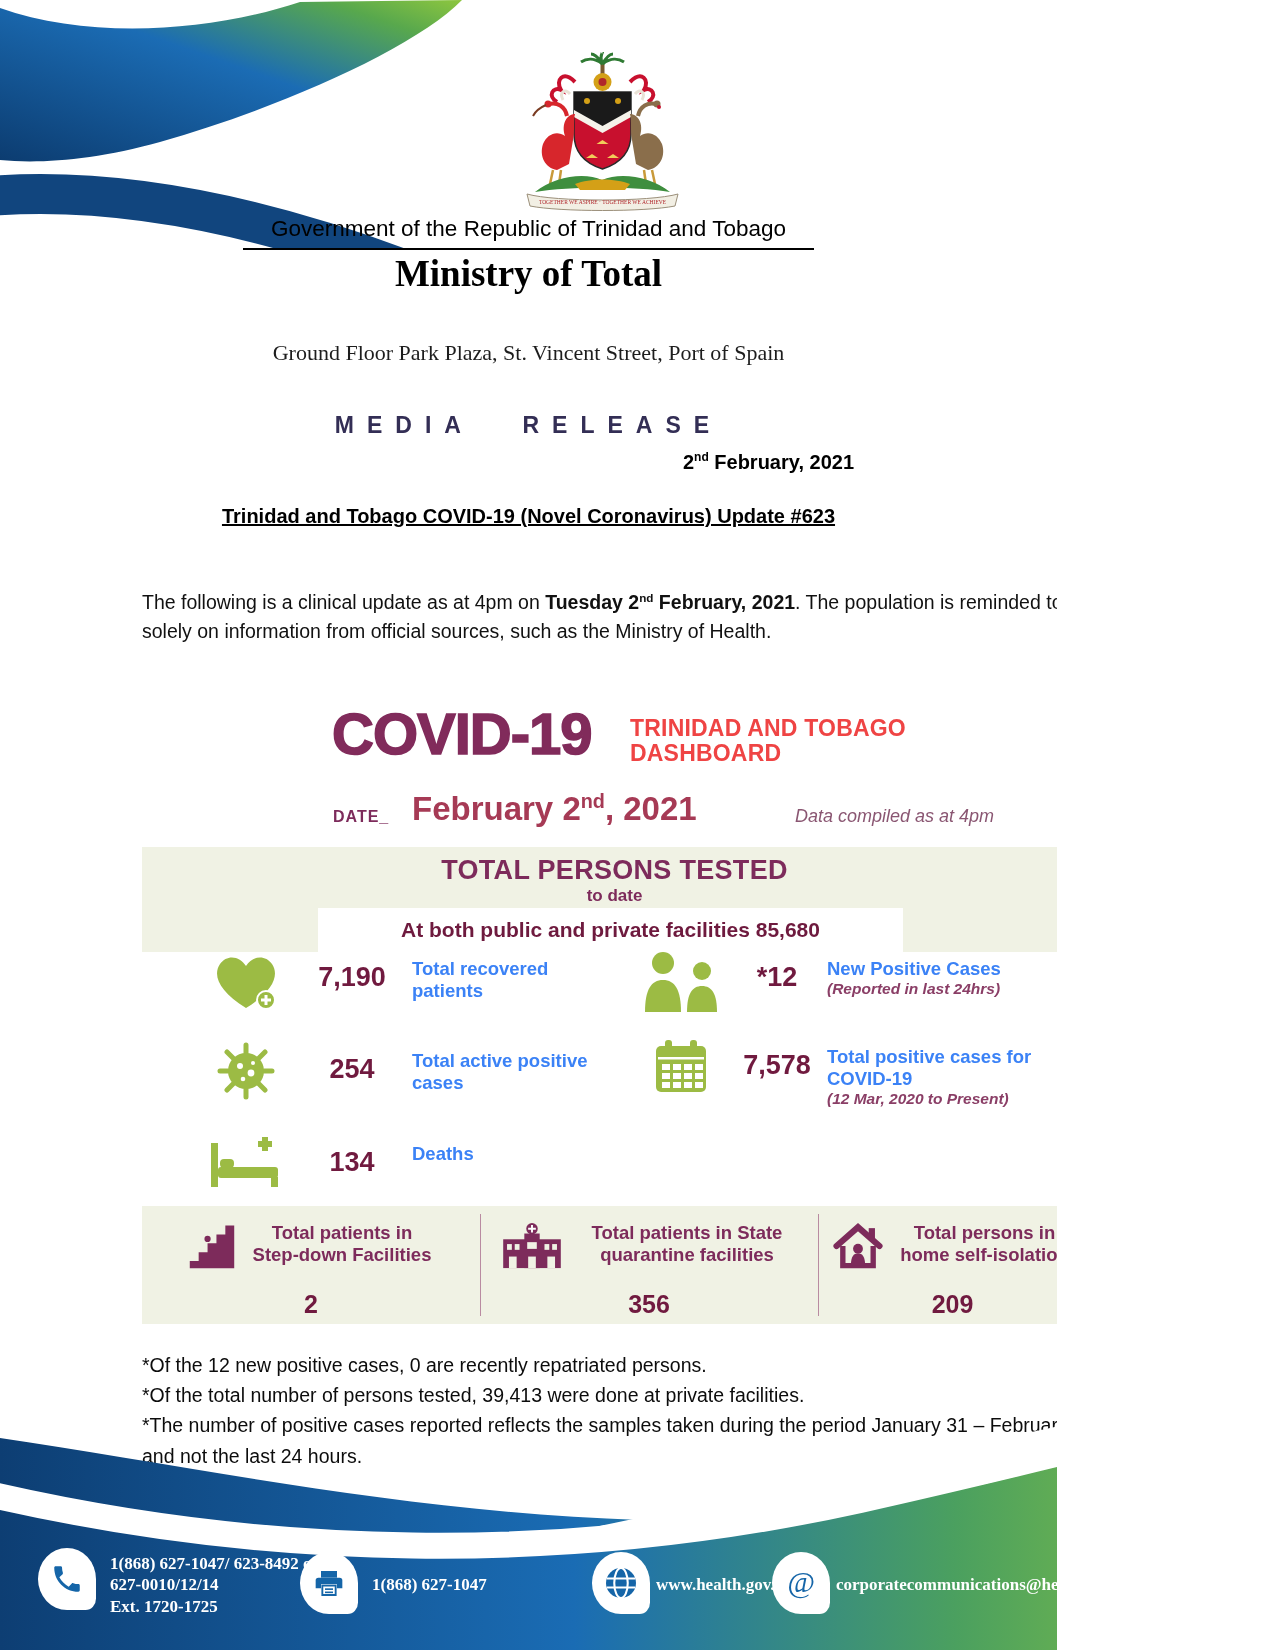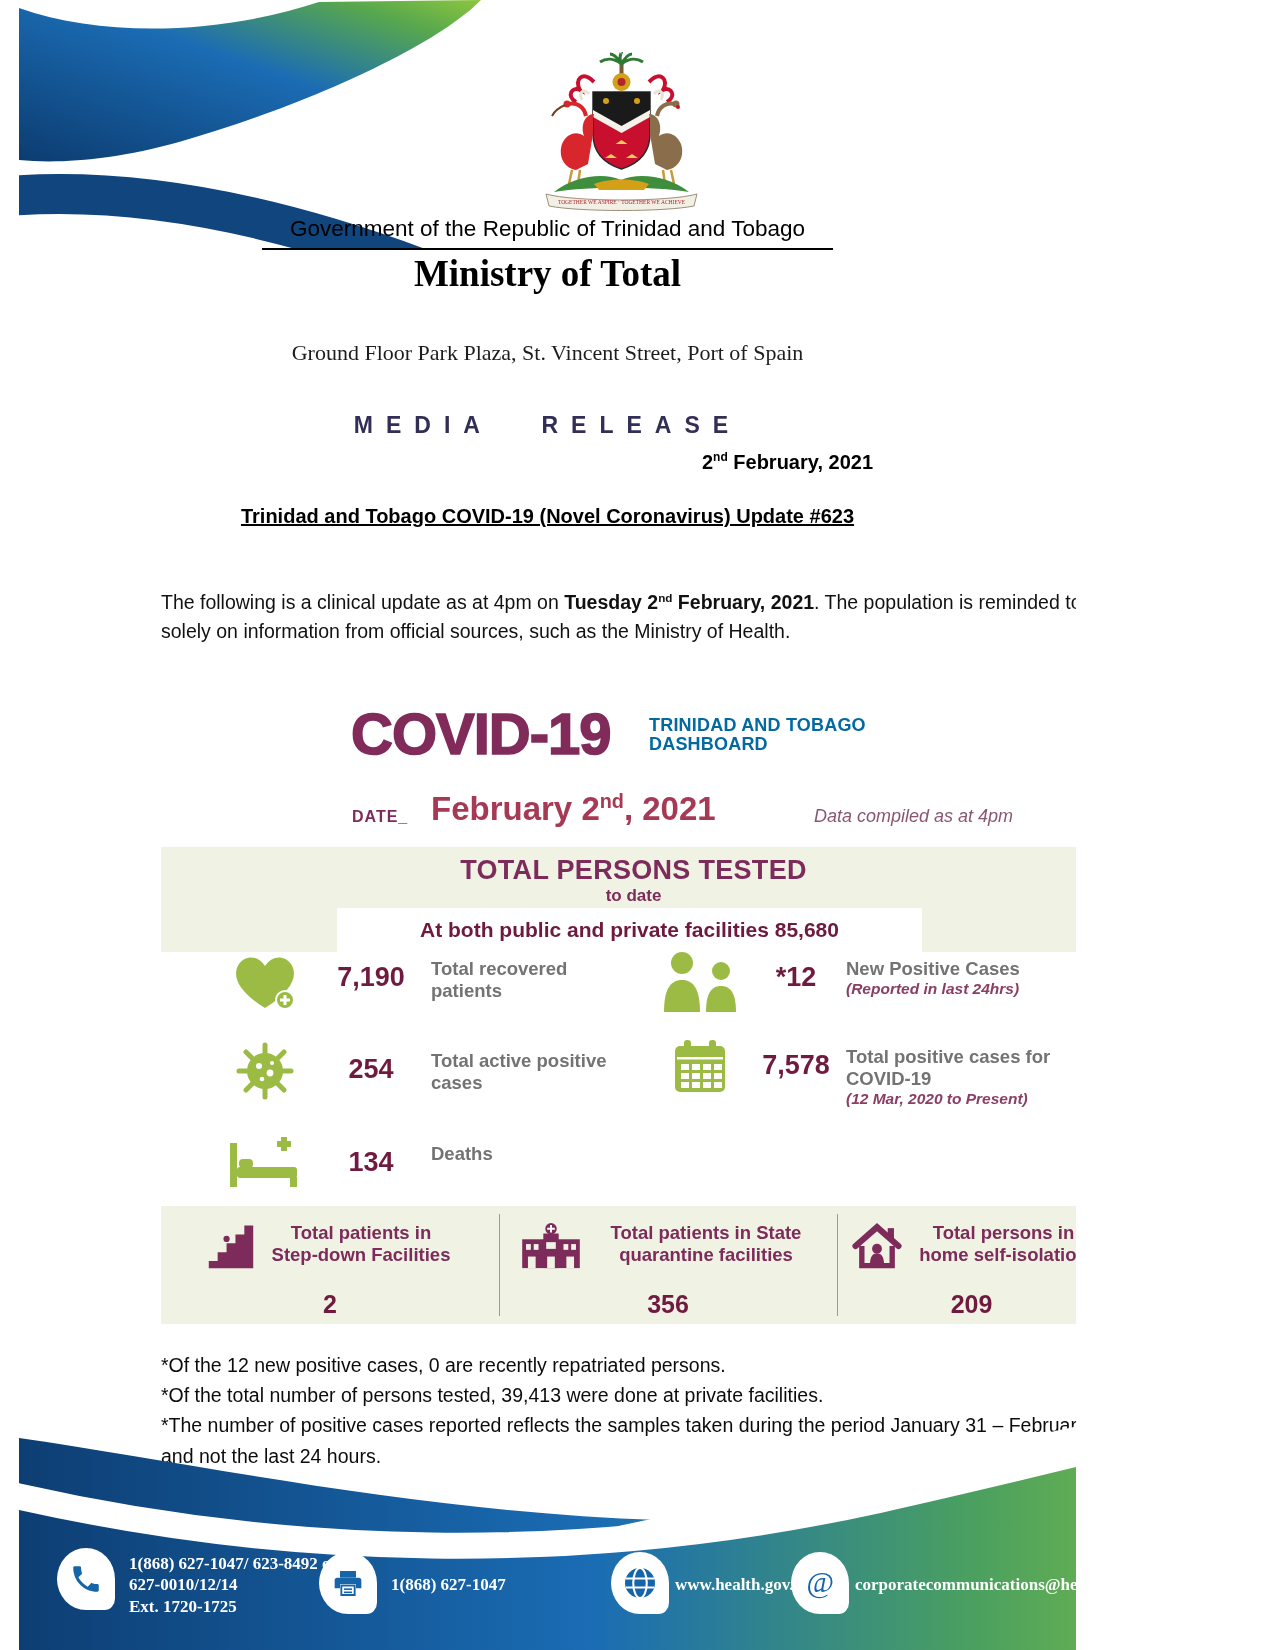--- a/index.html
+++ b/index.html
@@ -1,17 +1,17 @@
 <!DOCTYPE html>
 <html><head>
 <meta charset="utf-8">
 <style>
   html,body{margin:0;padding:0;background:#fff;}
   #page{position:relative;width:1057px;height:1650px;background:#fff;overflow:hidden;
-        font-family:"Liberation Sans",sans-serif;color:#111;margin-left:19px;}
+        font-family:"Liberation Sans",sans-serif;color:#111;}
   .abs{position:absolute;}
 
   
   .hdr-center{left:0;right:0;text-align:center;}
   .gov-line{font-size:22.5px;color:#000;display:inline-block;border-bottom:2px solid #000;
             padding:0 28px 6px 28px;}
   .ministry{font-family:"Liberation Serif",serif;font-weight:bold;font-size:37px;color:#000;}
   .ccu{font-family:"Liberation Serif",serif;font-variant:small-caps;font-size:30px;
        letter-spacing:2px;color:#1d1d1d;}
   .addr{font-family:"Liberation Serif",serif;font-size:22px;color:#1d1d1d;}
@@ -19,36 +19,36 @@
   .media-release{font-size:23px;font-weight:bold;color:#332e55;
                  letter-spacing:13px;word-spacing:30px;}
   .rel-date{font-size:20px;font-weight:bold;color:#000;}
   .rel-title{font-size:20px;font-weight:bold;text-decoration:underline;color:#000;}
   .intro{font-size:19.5px;line-height:1.5;color:#111;}
   sup{font-size:0.6em;}
 
   
   .covid-logo{font-size:58px;font-weight:bold;color:#812b5b;letter-spacing:-1px;
               -webkit-text-stroke:1.6px #812b5b;}
-  .logo-sub{font-size:18px;font-weight:bold;color:#0369a1;line-height:1.08;letter-spacing:.2px;}
+  .logo-sub{font-size:23px;font-weight:bold;color:#ef4444;line-height:1.08;letter-spacing:.2px;}
   .date-label{font-size:16px;font-weight:bold;color:#7d2b5b;letter-spacing:1px;}
   .date-big{font-size:33px;font-weight:bold;color:#a63a55;}
   .compiled{font-size:18px;font-style:italic;color:#8a5672;}
   .panel{background:#f0f2e4;}
   .tested-title{font-size:27px;font-weight:bold;color:#7d2b5b;letter-spacing:.3px;text-align:center;}
   .tested-sub{font-size:17px;font-weight:bold;color:#7d2b5b;text-align:center;}
   .tested-strip{background:#fff;text-align:center;}
   .tested-line{font-size:21px;font-weight:bold;color:#6e1a3e;padding-top:10px;}
 
   .stat{display:flex;align-items:flex-start;}
   .stat .icon-cell{flex:0 0 92px;display:flex;justify-content:center;}
   .stat .value{flex:0 0 120px;text-align:center;font-size:27px;font-weight:bold;color:#701a3f;
                padding-top:12px;}
   .stat .lbl-cell{padding-top:8px;}
-  .stat .lbl{font-size:18.5px;font-weight:bold;color:#737373;line-height:1.18;}
+  .stat .lbl{font-size:18.5px;font-weight:bold;color:#3b82f6;line-height:1.18;}
   .stat .sub{font-size:15.5px;font-style:italic;font-weight:bold;color:#8a3e66;line-height:1.2;}
 
   .fac{position:absolute;top:0;height:100%;}
   .fac-head{display:flex;justify-content:center;align-items:flex-start;gap:14px;padding-top:16px;}
   .fac-lbl{font-size:18.5px;font-weight:bold;color:#7d2b5b;line-height:1.2;text-align:center;}
   .fac-value{text-align:center;font-size:25px;font-weight:bold;color:#701a3f;margin-top:16px;}
   .divider{position:absolute;width:1px;background:#b98ba1;}
 
   .footnotes{font-size:19.5px;line-height:1.55;color:#0c0c0c;}
 

